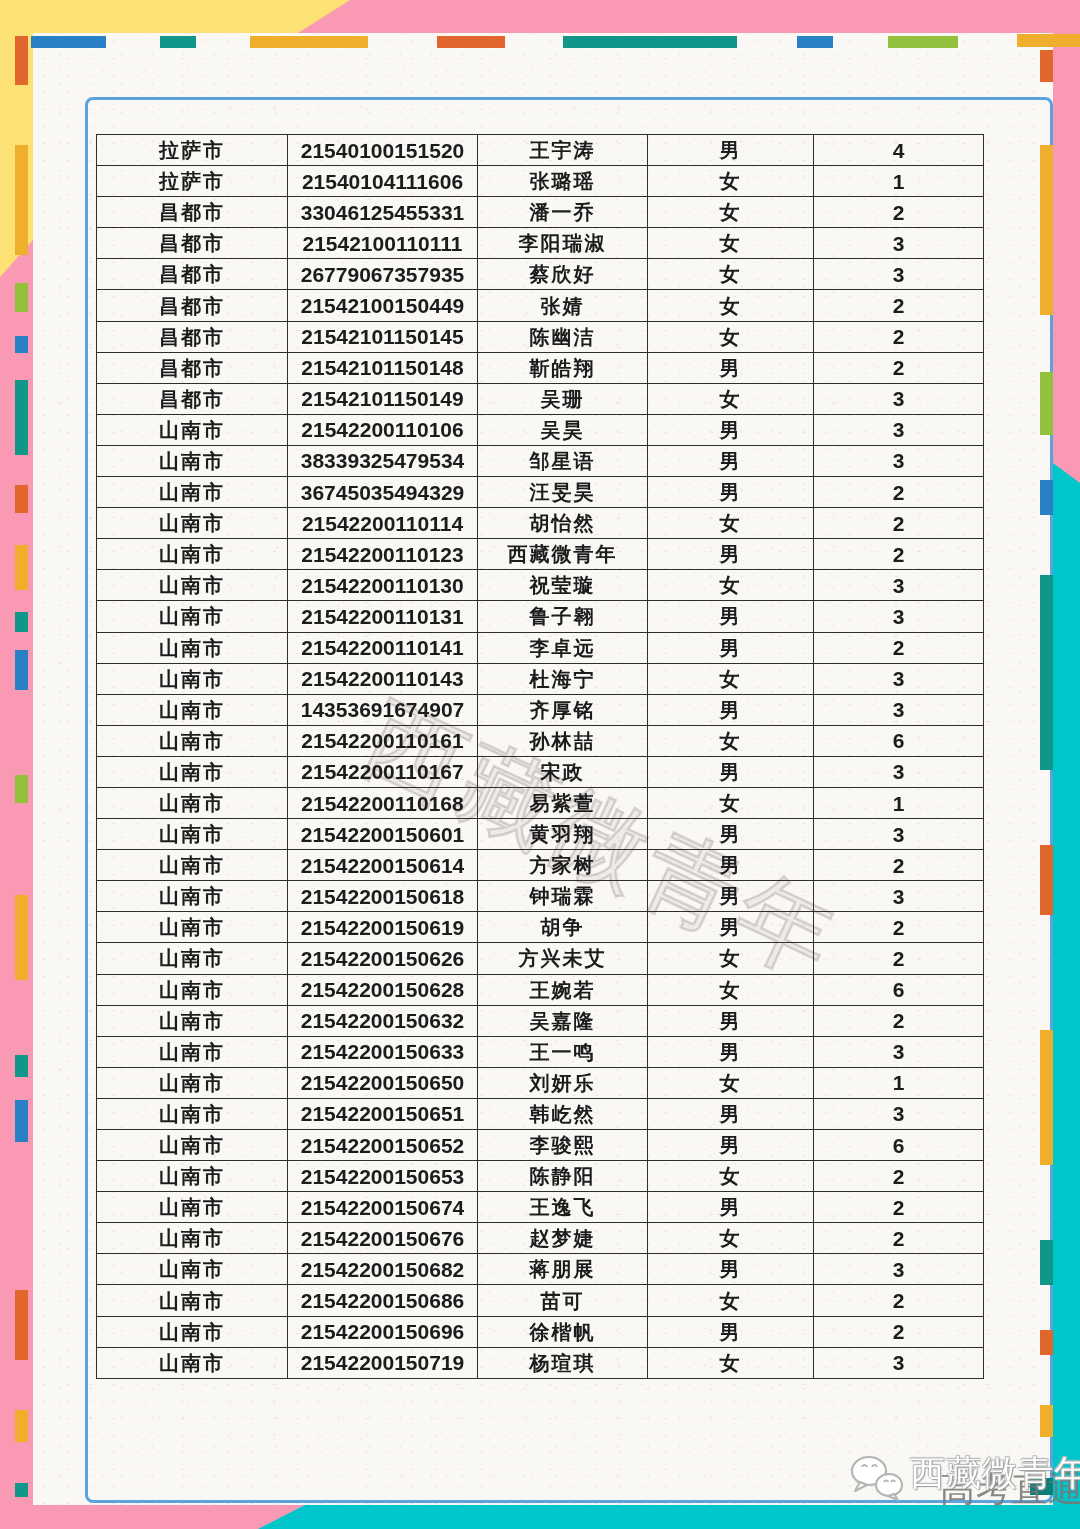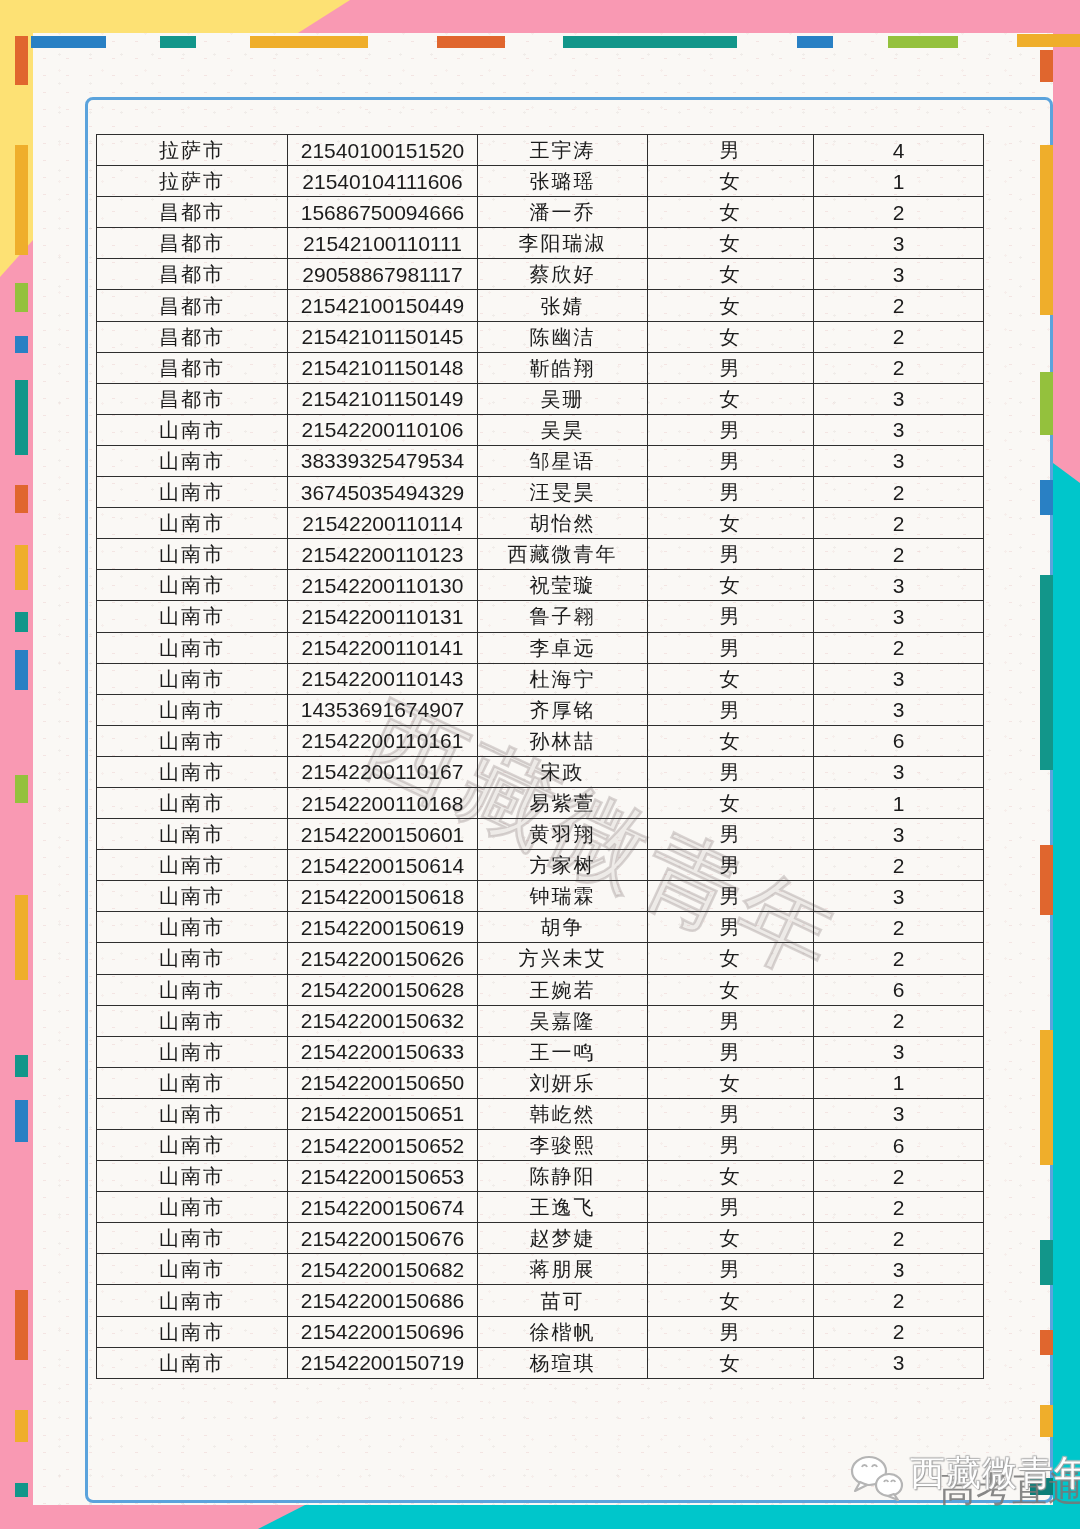--- a/index.html
+++ b/index.html
@@ -26,21 +26,21 @@
       radial-gradient(rgba(226,183,183,.30) 1px,transparent 1.3px),
       radial-gradient(rgba(214,204,199,.28) 1px,transparent 1.3px),
       radial-gradient(rgba(233,200,200,.22) 1.2px,transparent 1.5px);
     background-size:23px 17px,31px 29px,43px 37px;
     background-position:0 0,11px 7px,5px 19px;}
   .frame{position:absolute;left:52px;top:64px;width:962px;height:1400px;
     border:3.5px solid #5ba3dc;border-radius:8px;}
   .dash{position:absolute;display:block;}
   
   table.roster{position:absolute;left:96px;top:134px;width:887px;
-    border-collapse:collapse;table-layout:fixed;}
+    border-collapse:collapse;table-layout:fixed;font-weight:bold;}
   table.roster td{border:1px solid #2e2e2e;height:30.1px;padding:0;
     text-align:center;vertical-align:middle;color:#1c1c1c;line-height:1;}
   td.cjk{font-family:"Liberation Serif","DejaVu Serif",serif;font-size:20px;
     letter-spacing:2px;}
   td.num{font-family:"Liberation Sans","DejaVu Sans",sans-serif;font-size:21px;}
   col.c-city{width:191px;}col.c-id{width:190px;}col.c-name{width:170px;}
   col.c-gender{width:166px;}col.c-count{width:170px;}
   
   .wm-diag{position:absolute;left:398px;top:676px;white-space:nowrap;
     font-family:"Liberation Serif","DejaVu Serif",serif;font-size:96px;
@@ -98,35 +98,35 @@
         </tr>
         <tr>
           <td class="cjk">拉萨市</td>
           <td class="num">21540104111606</td>
           <td class="cjk">张璐瑶</td>
           <td class="cjk">女</td>
           <td class="num">1</td>
         </tr>
         <tr>
           <td class="cjk">昌都市</td>
-          <td class="num">15686750094666</td>
+          <td class="num">33046125455331</td>
           <td class="cjk">潘一乔</td>
           <td class="cjk">女</td>
           <td class="num">2</td>
         </tr>
         <tr>
           <td class="cjk">昌都市</td>
           <td class="num">21542100110111</td>
           <td class="cjk">李阳瑞淑</td>
           <td class="cjk">女</td>
           <td class="num">3</td>
         </tr>
         <tr>
           <td class="cjk">昌都市</td>
-          <td class="num">29058867981117</td>
+          <td class="num">26779067357935</td>
           <td class="cjk">蔡欣好</td>
           <td class="cjk">女</td>
           <td class="num">3</td>
         </tr>
         <tr>
           <td class="cjk">昌都市</td>
           <td class="num">21542100150449</td>
           <td class="cjk">张婧</td>
           <td class="cjk">女</td>
           <td class="num">2</td>

